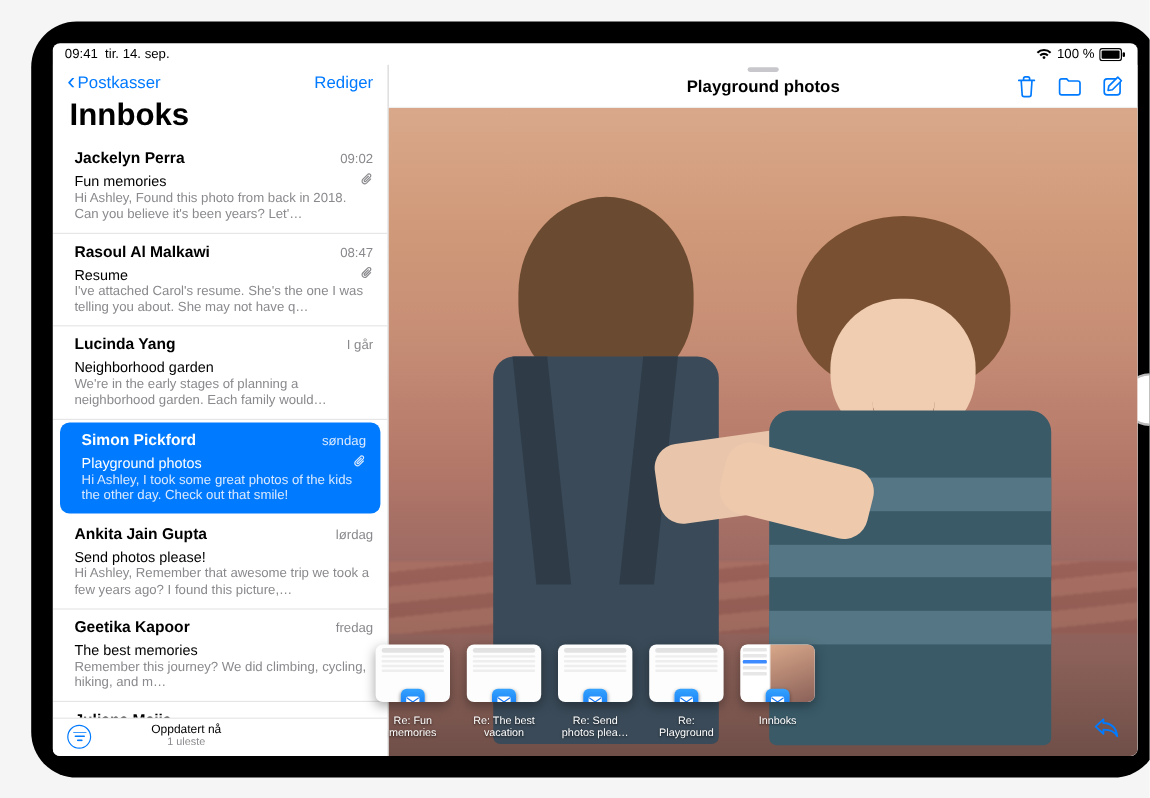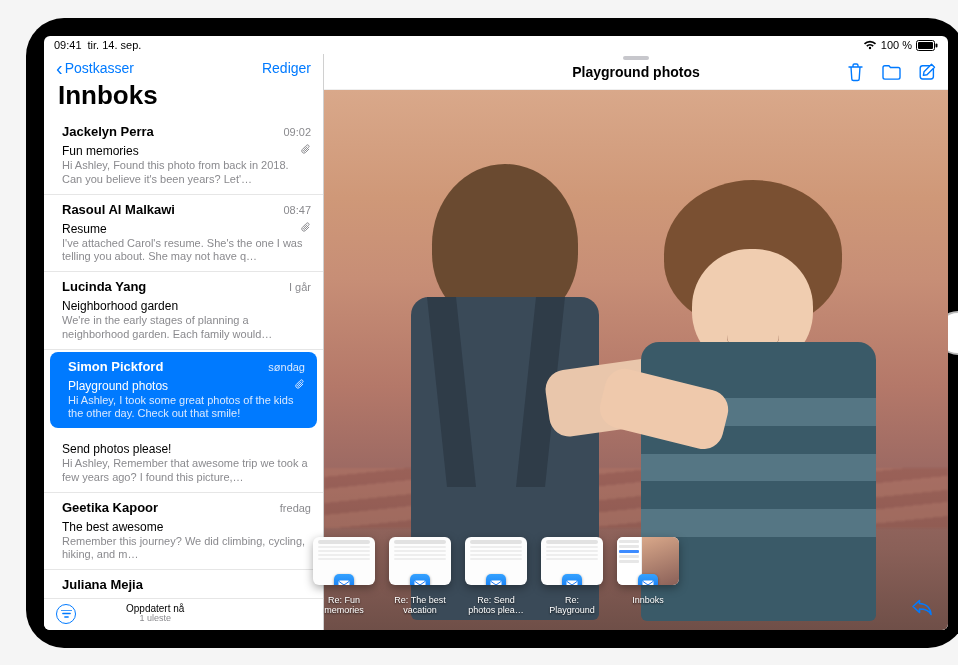--- a/index.html
+++ b/index.html
@@ -338,34 +338,40 @@
               </div>
               <div class="msg-subject">
                 <span>Playground photos</span>
                 <span><svg width="10" height="11" viewBox="0 0 10 11">
                     <path d="M7.8 5.2l-3.4 3.4a2.2 2.2 0 01-3.1-3.1l4-4a1.5 1.5 0 112.1 2.1L3.8 7.2a.75.75 0 01-1.06-1.06L6 2.9" fill="none" stroke="#d9e9ff" stroke-width="1" stroke-linecap="round"></path>
                   </svg></span>
               </div>
               <div class="msg-preview">Hi Ashley, I took some great photos of the kids the other day. Check out that smile!</div>
             </div>
             <div class="msg-item">
+              <div class="msg-row1">
+                <div class="msg-sender">Ankita Jain Gupta</div>
+                <div class="msg-time">
+                  <span>lørdag</span>
+                </div>
+              </div>
               <div class="msg-subject">
                 <span>Send photos please!</span>
               </div>
               <div class="msg-preview">Hi Ashley, Remember that awesome trip we took a few years ago? I found this picture,…</div>
             </div>
             <div class="msg-item">
               <div class="msg-row1">
                 <div class="msg-sender">Geetika Kapoor</div>
                 <div class="msg-time">
                   <span>fredag</span>
                 </div>
               </div>
               <div class="msg-subject">
-                <span>The best awesome</span>
+                <span>The best memories</span>
               </div>
               <div class="msg-preview">Remember this journey? We did climbing, cycling, hiking, and m…</div>
             </div>
             <div class="msg-item">
               <div class="msg-row1">
                 <div class="msg-sender">Juliana Mejia</div>
                 <div class="msg-time">
                   <span></span>
                 </div>
               </div>

